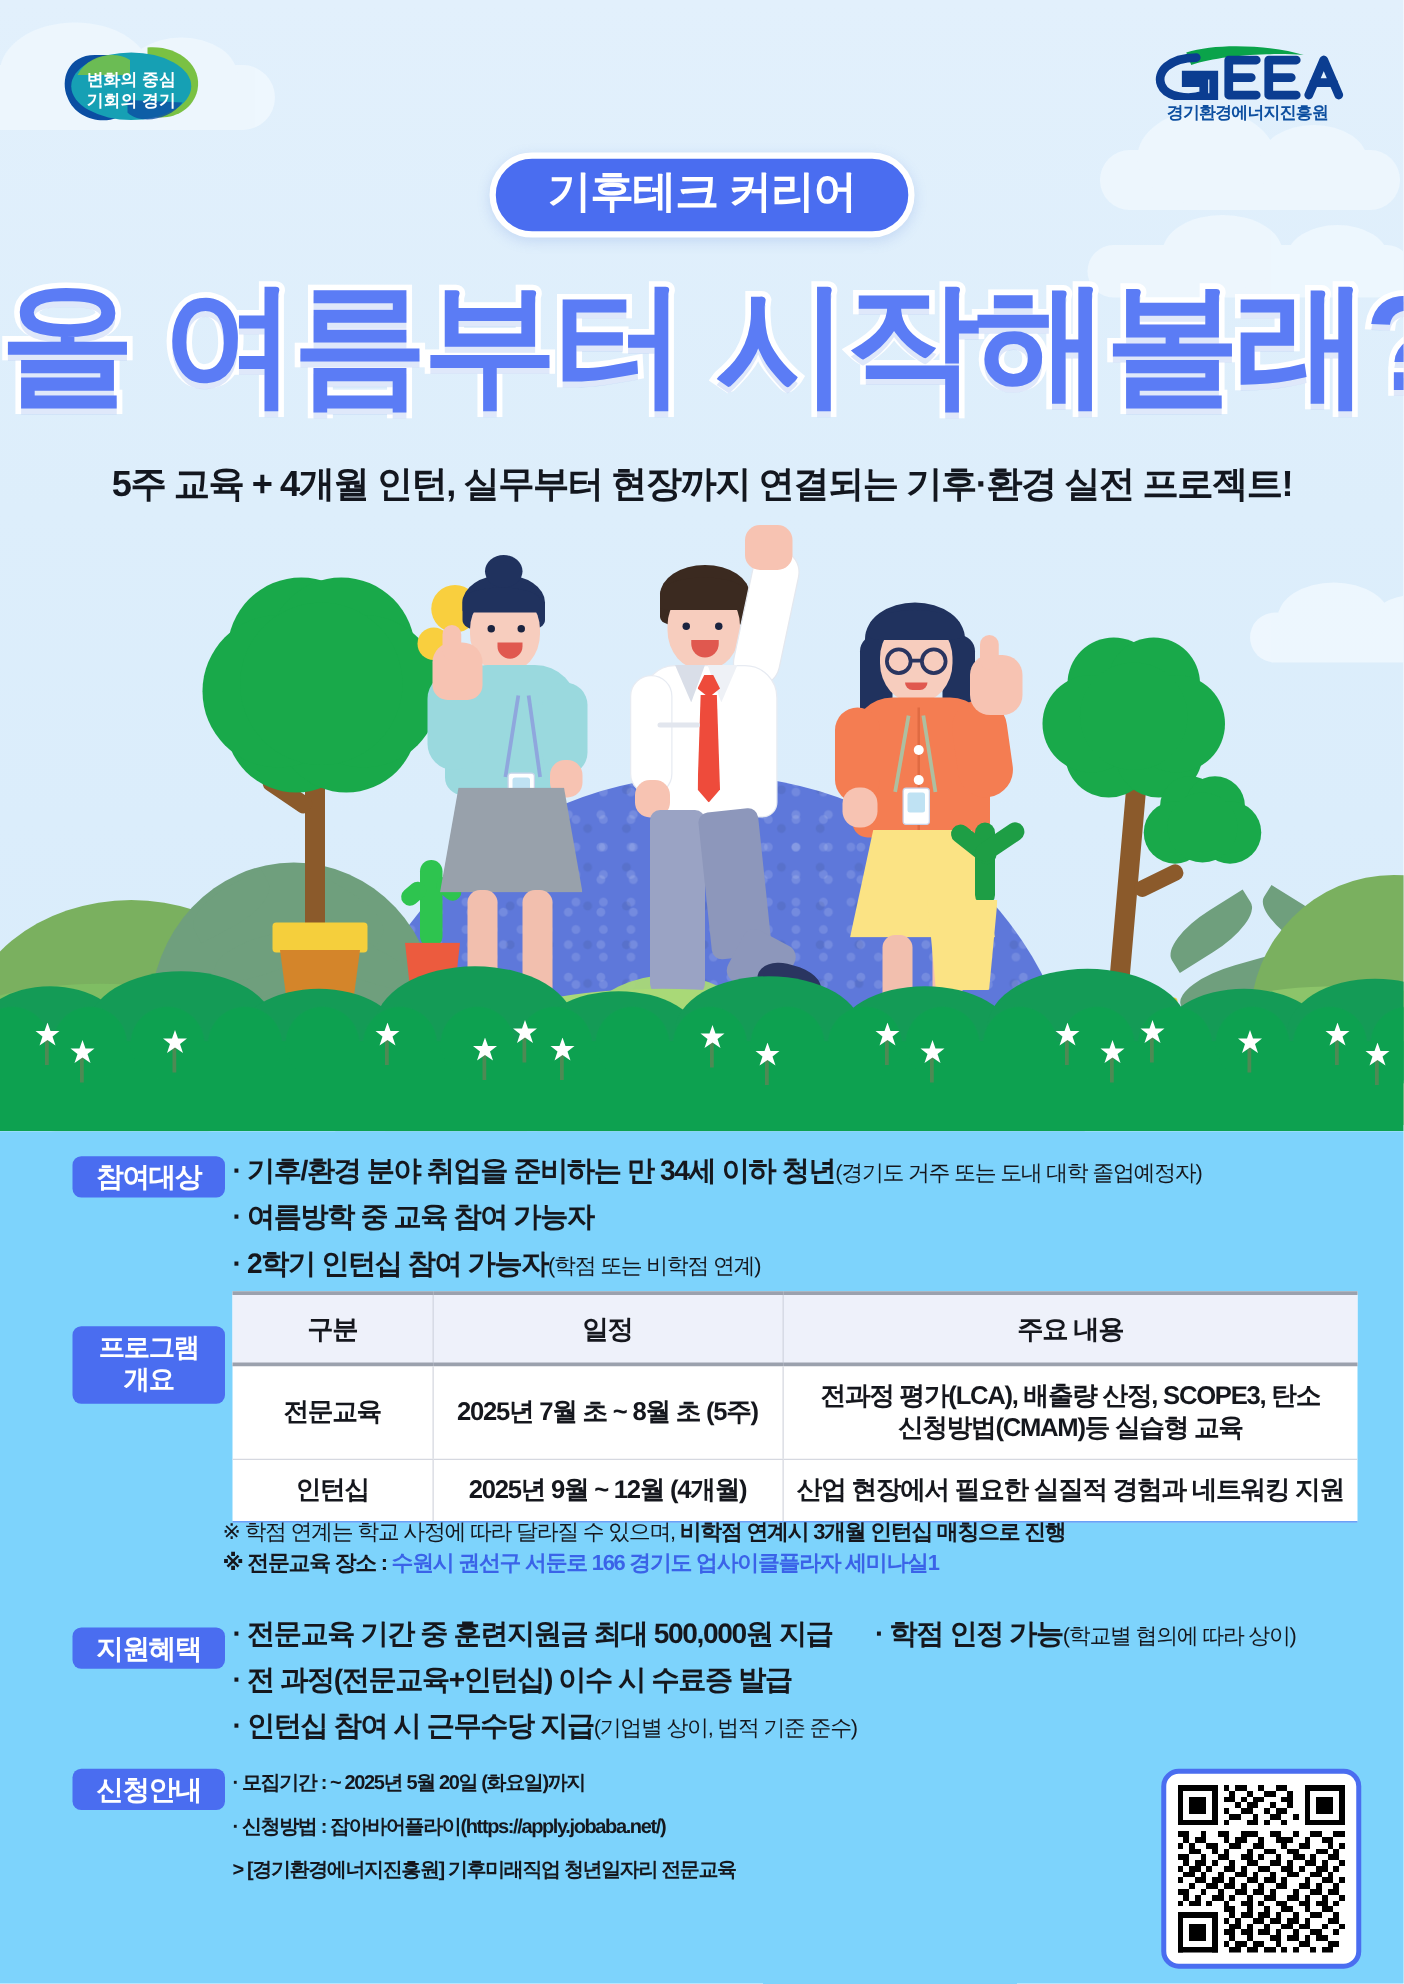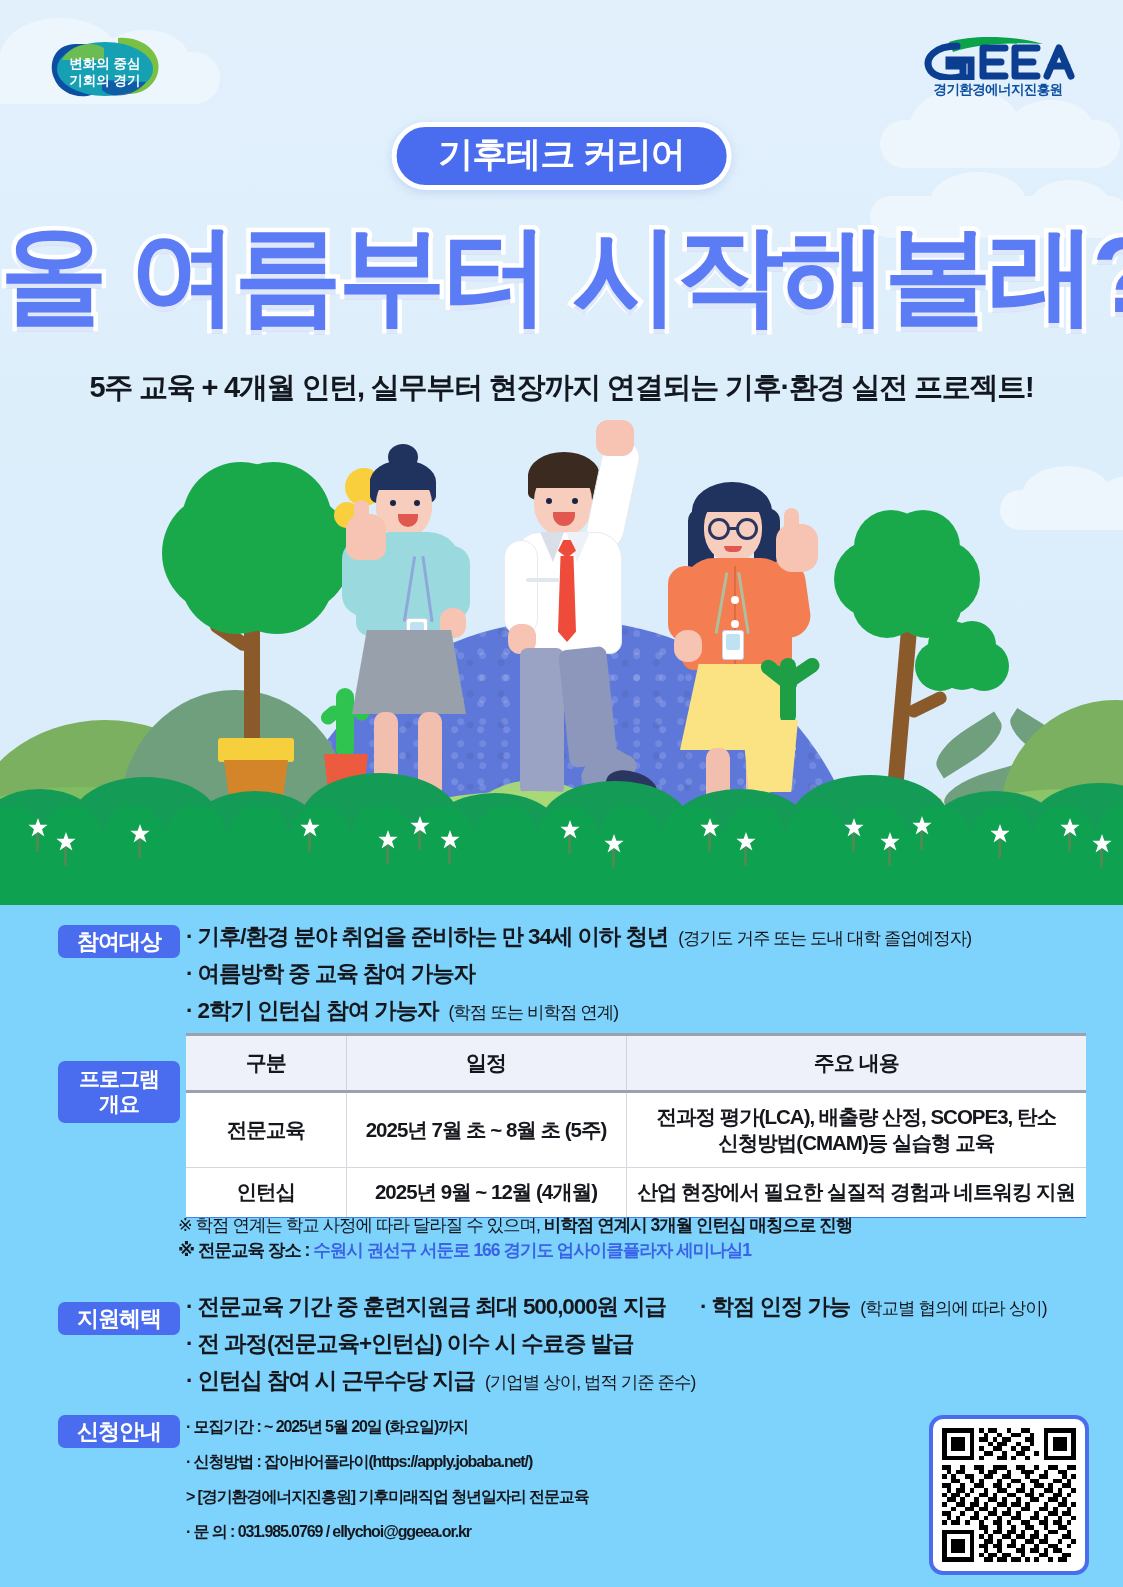--- a/index.html
+++ b/index.html
@@ -146,21 +146,21 @@
   .tag {
     background: #4a6df0; color: #fff; font-weight: 800; border-radius: 7px;
     text-align: center; letter-spacing: -1px; line-height: 1.18;
     display: flex; align-items: center; justify-content: center;
   }
 
   .sec-target { position: absolute; left: 0; top: 14px; width: 1123px; }
   .sec-target .tag { position: absolute; left: 58px; top: 6px; width: 122px; height: 33px; font-size: 22px; }
   .target-list { position: absolute; left: 186px; top: 0; }
   .li { font-size: 22.5px; font-weight: 800; color: #15171d; letter-spacing: -1.1px; line-height: 36px; white-space: nowrap; }
-  .li .sm { font-size: 17.5px; font-weight: 500; letter-spacing: -1px; padding-left: 10px; }
+  .li .sm { font-size: 17.5px; font-weight: 500; letter-spacing: -1px; }
 
   .sec-prog { position: absolute; left: 0; top: 128px; width: 1123px; }
   .sec-prog .tag { position: absolute; left: 58px; top: 28px; width: 122px; height: 62px; font-size: 21px; }
   table.prog {
     position: absolute; left: 186px; top: 0; width: 900px; border-collapse: collapse;
     background: #fff;
   }
   table.prog th {
     background: #eef1fa; font-size: 21px; font-weight: 800; color: #15171d;
     letter-spacing: -1px; padding: 13px 4px; border-top: 3px solid #9ba1ad;
@@ -515,21 +515,20 @@
         </div>
       </div>
     </div>
 
     <div class="sec-apply">
       <div class="tag">신청안내</div>
       <div class="apply-list">
         <div class="li">· 모집기간 : ~ 2025년 5월 20일 (화요일)까지</div>
         <div class="li">· 신청방법 : 잡아바어플라이(https://apply.jobaba.net/)</div>
         <div class="li">   &gt; [경기환경에너지진흥원] 기후미래직업 청년일자리 전문교육</div>
-        <div class="li">· 문        의 : 031.985.0769 / ellychoi@ggeea.or.kr</div>
       </div>
       <div class="qr">
         <svg class="qr-inner" viewBox="0 0 29 29" shape-rendering="crispEdges">
           <rect width="29" height="29" fill="#fff"></rect>
           <g fill="#000">
             <rect x="0" y="0" width="7" height="1"></rect>
               <rect x="0" y="6" width="7" height="1"></rect>
             <rect x="0" y="0" width="1" height="7"></rect>
               <rect x="6" y="0" width="1" height="7"></rect>
             <rect x="2" y="2" width="3" height="3"></rect>

